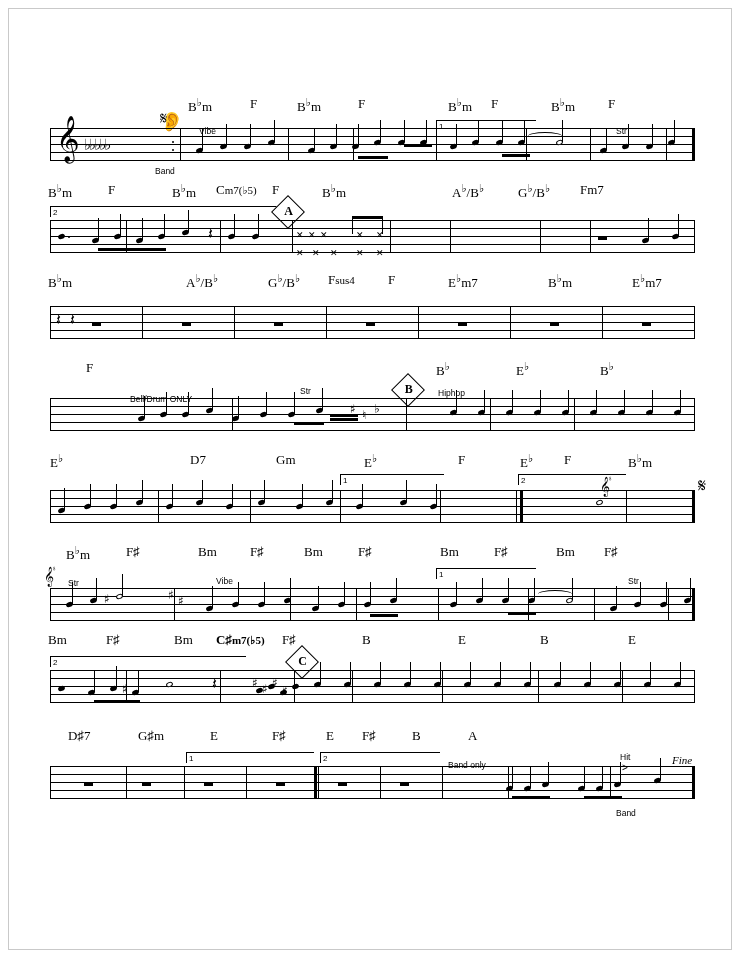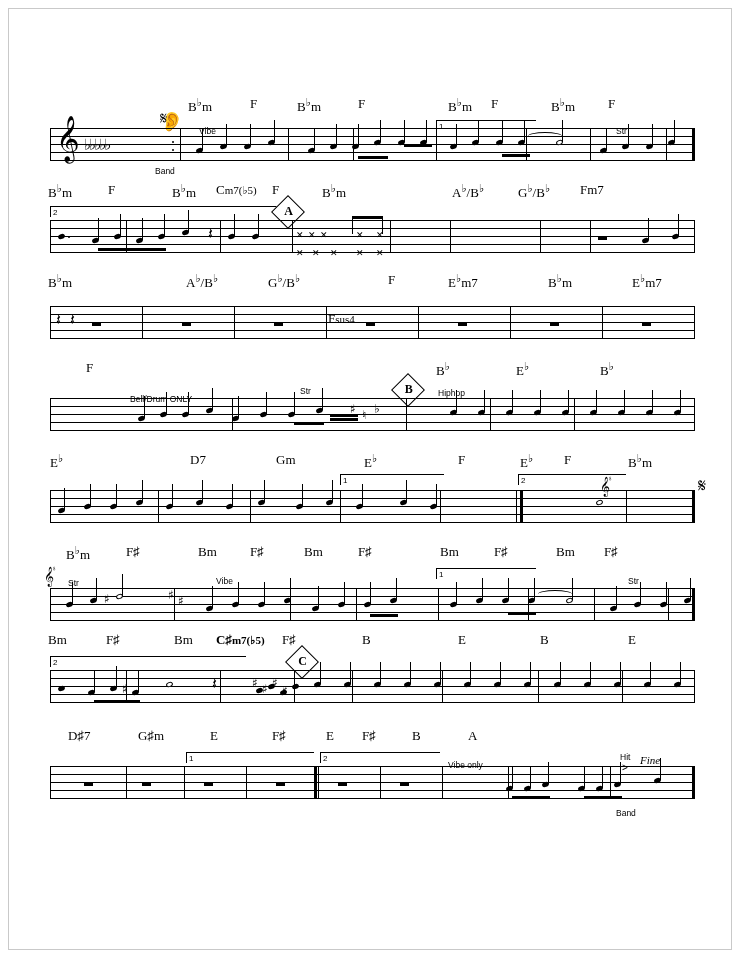--- a/index.html
+++ b/index.html
@@ -387,21 +387,21 @@
     <div class="nh" style="left:642px; top:56px;"></div>
       <div class="stem" style="left:648px; top:36px;"></div>
     <div class="nh" style="left:672px; top:52px;"></div>
       <div class="stem" style="left:678px; top:32px;"></div>
   </div>
 
   <div class="system" style="top:272px;">
     <div class="chord" style="left:48px; top:0px;">B<sup class="fl">♭</sup>m</div>
     <div class="chord" style="left:186px; top:0px;">A<sup class="fl">♭</sup>/B<sup class="fl">♭</sup></div>
     <div class="chord" style="left:268px; top:0px;">G<sup class="fl">♭</sup>/B<sup class="fl">♭</sup></div>
-    <div class="chord" style="left:328px; top:0px;margin-top:39px;">F<span class="sm">sus4</span></div>
+    <div class="chord" style="left:328px; top:0px;">F<span class="sm">sus4</span></div>
     <div class="chord" style="left:388px; top:0px;">F</div>
     <div class="chord" style="left:448px; top:0px;">E<sup class="fl">♭</sup>m7</div>
     <div class="chord" style="left:548px; top:0px;">B<sup class="fl">♭</sup>m</div>
     <div class="chord" style="left:632px; top:0px;">E<sup class="fl">♭</sup>m7</div>
 
     <div class="staff" style="top:34px;">
       <div class="ln"></div>
         <div class="ln"></div>
         <div class="ln"></div>
         <div class="ln"></div>
@@ -745,25 +745,25 @@
     <div class="chord" style="left:412px; top:0px;">B</div>
     <div class="chord" style="left:468px; top:0px;">A</div>
 
     <div class="volta" style="left:186px; top:24px; width:128px;">
       <span>1</span>
     </div>
     <div class="volta" style="left:320px; top:24px; width:120px;">
       <span>2</span>
     </div>
 
-    <div class="mark" style="left:448px; top:32px;">Vibe only</div>
+    <div class="mark" style="left:448px; top:32px;">Band only</div>
     <div class="mark" style="left:620px; top:24px;">Hit</div>
     <div class="accent" style="left:622px; top:34px;">&gt;</div>
     <div class="mark" style="left:616px; top:80px;">Band</div>
-    <div class="fine" style="left:640px; top:26px;">Fine</div>
+    <div class="fine" style="left:672px; top:26px;">Fine</div>
 
     <div class="staff" style="top:38px;">
       <div class="ln"></div>
         <div class="ln"></div>
         <div class="ln"></div>
         <div class="ln"></div>
         <div class="ln"></div>
       <div class="barline" style="left:0px;"></div>
       <div class="barline" style="left:76px;"></div>
       <div class="barline" style="left:134px;"></div>

